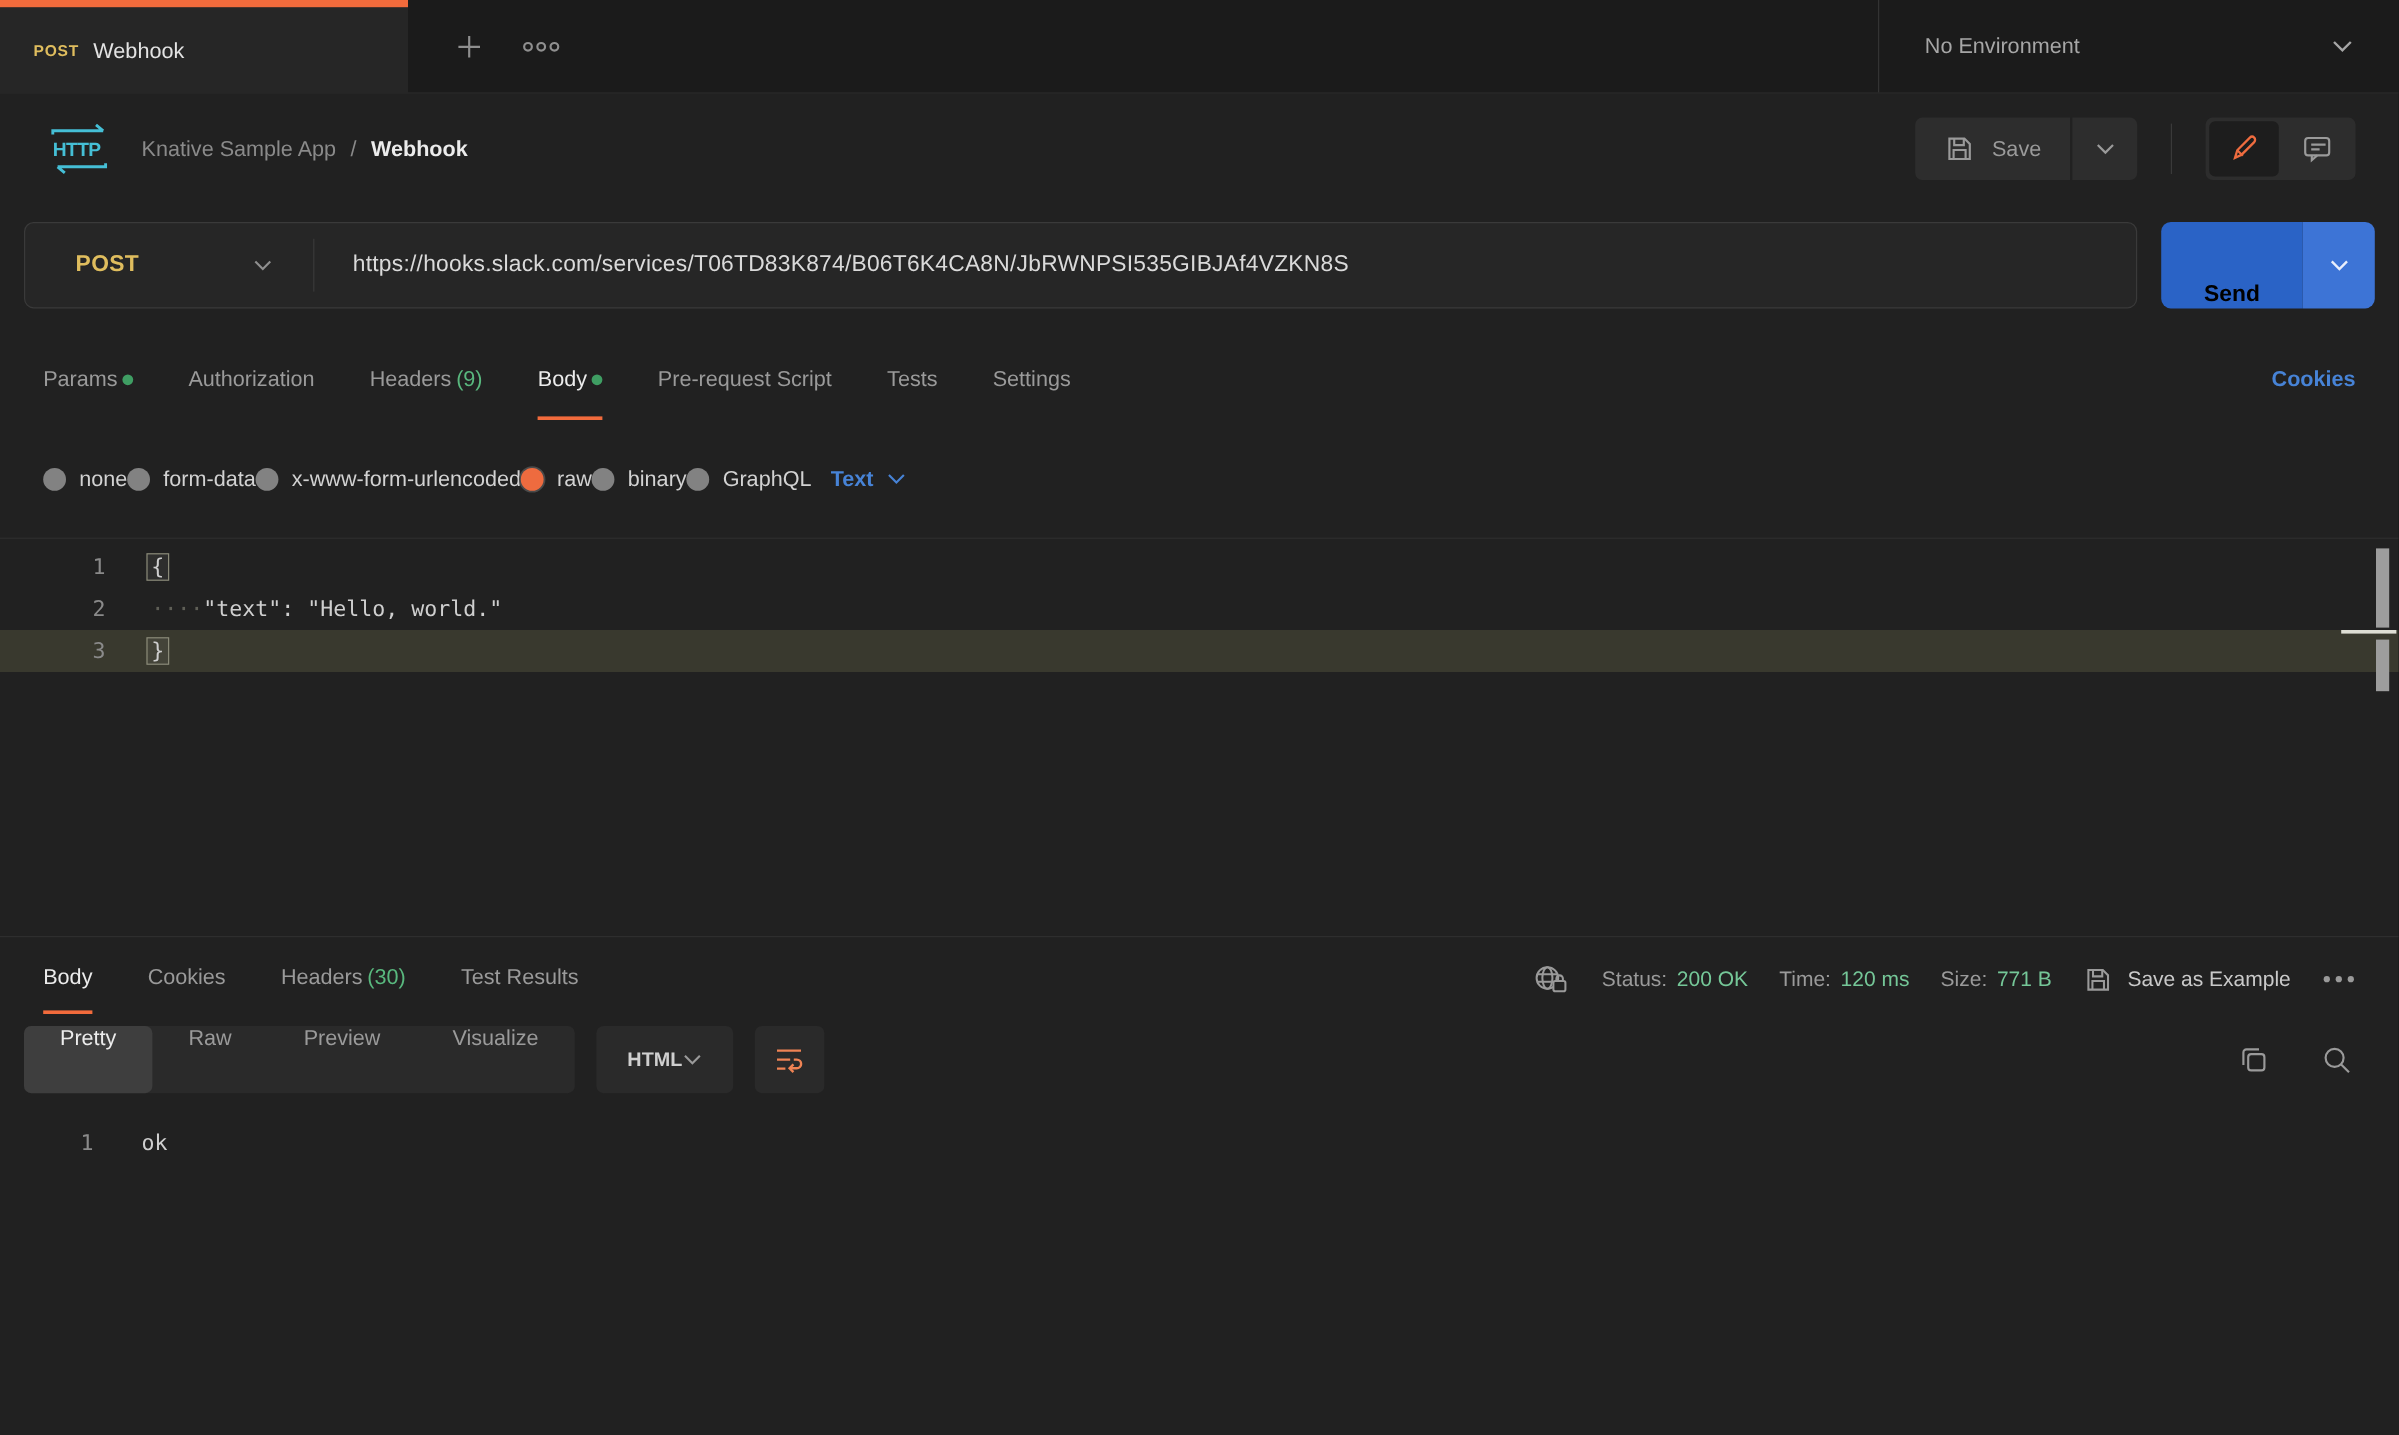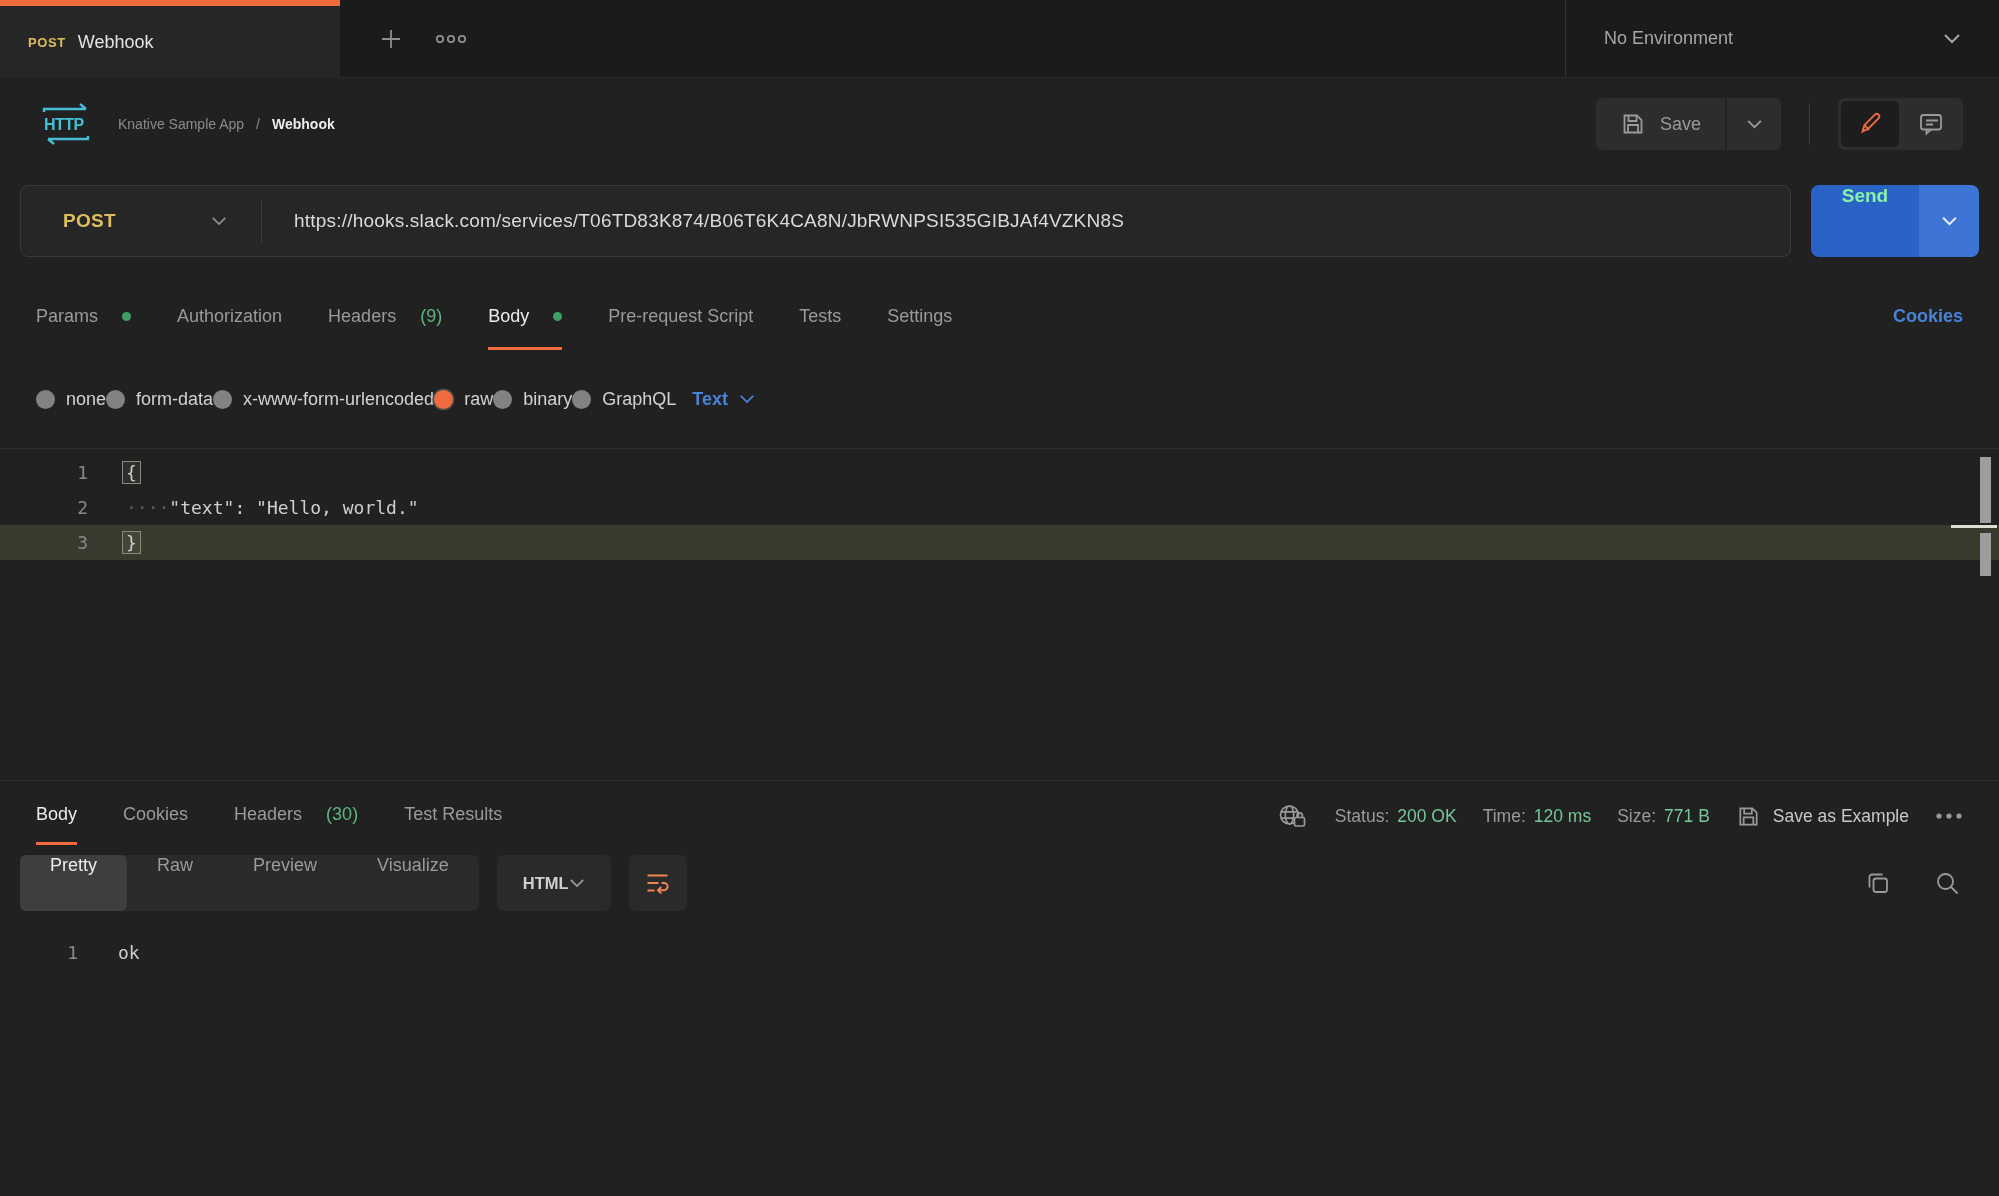--- a/index.html
+++ b/index.html
@@ -23,21 +23,21 @@
   .tabbar-icon.plus { margin-left:22px; }
   .tabbar-spacer { flex:1; }
   .env {
     width:434px; border-left:1px solid #333; display:flex; align-items:center;
     justify-content:space-between; padding:0 38px; color:#a6a6a6; font-size:18px; cursor:pointer;
   }
 
   
   .header { height:92px; display:flex; align-items:center; padding:0 36px; }
   .http-badge { color:#45bfd6; }
-  .breadcrumb { margin-left:22px; display:flex; align-items:flex-start; gap:12px; font-size:14px; color:#8a8a8a; }
+  .breadcrumb { margin-left:22px; display:flex; align-items:flex-start; gap:12px; font-size:18px; color:#8a8a8a; }
   .breadcrumb .req { color:#ececec; font-weight:700; }
   .hspacer { flex:1; }
   .save-split { display:flex; gap:2px; }
   .save-main {
     height:52px; background:#2d2d2d; border-radius:6px 0 0 6px; display:flex; align-items:center;
     gap:14px; padding:0 24px; color:#9a9a9a; font-size:18px; cursor:pointer;
   }
   .save-chev { height:52px; width:54px; background:#2d2d2d; border-radius:0 6px 6px 0;
     display:flex; align-items:center; justify-content:center; color:#9a9a9a; cursor:pointer; }
   .header-vdiv { width:1px; height:42px; background:#3a3a3a; margin:0 28px; }
@@ -49,27 +49,27 @@
 
   
   .url-row { height:102px; display:flex; align-items:center; padding:0 20px; gap:20px; }
   .url-bar { flex:1; height:72px; background:#262626; border:1px solid #3a3a3a; border-radius:8px; display:flex; align-items:center; }
   .method-select { width:240px; display:flex; align-items:center; justify-content:space-between; padding:0 34px 0 42px; cursor:pointer; }
   .method-select .m { color:#dfbd5e; font-weight:700; font-size:19px; letter-spacing:.3px; }
   .method-select .chev { color:#8f8f8f; }
   .url-vdiv { width:1px; height:44px; background:#3a3a3a; }
   .url-text { padding-left:32px; font-size:19px; color:#dadada; white-space:nowrap; letter-spacing:.2px; cursor:text; }
   .send { height:72px; display:flex; flex:none; }
-  .send-main { width:108px; background:#2a63c6; border-radius:8px 0 0 8px; color:#86efac; font-weight:700; font-size:19px;
-    display:flex; align-items:flex-start; justify-content:center; cursor:pointer; }
+  .send-main { width:118px; background:#2a63c6; border-radius:8px 0 0 8px; color:#000000; font-weight:700; font-size:19px;
+    display:flex; align-items:flex-end; justify-content:center; cursor:pointer; }
   .send-chev { width:60px; background:#3d74d6; border-radius:0 8px 8px 0; display:flex; align-items:center; justify-content:center; color:#e9effc; cursor:pointer; }
 
   
   .rtabs { height:78px; padding:14px 36px 0 36px; display:flex; align-items:stretch; gap:46px; font-size:18px; }
-  .rtab { display:flex; align-items:center; gap:24px; border-bottom:3px solid transparent; cursor:pointer; color:#9a9a9a; }
+  .rtab { display:flex; align-items:center; gap:4px; border-bottom:3px solid transparent; cursor:pointer; color:#9a9a9a; }
   .rtab.active { color:#ececec; border-bottom-color:#f26b3c; }
   .gdot { width:9px; height:9px; border-radius:50%; background:#3f9e63; }
   .gcount { color:#59b87e; }
   .cookies-link { margin-left:auto; display:flex; align-items:center; color:#4783d6; font-weight:600; cursor:pointer; border-bottom:3px solid transparent; }
 
   
   .modes { height:98px; display:flex; align-items:center; padding:0 36px; font-size:18px; color:#d2d2d2; }
   .mode { display:flex; align-items:center; gap:11px; cursor:pointer; }
   .radio { width:19px; height:19px; border-radius:50%; background:#828282; flex:none; }
   .radio.sel { background:#ee6b3f; box-shadow:0 0 0 1.5px #4a4a4a; }

